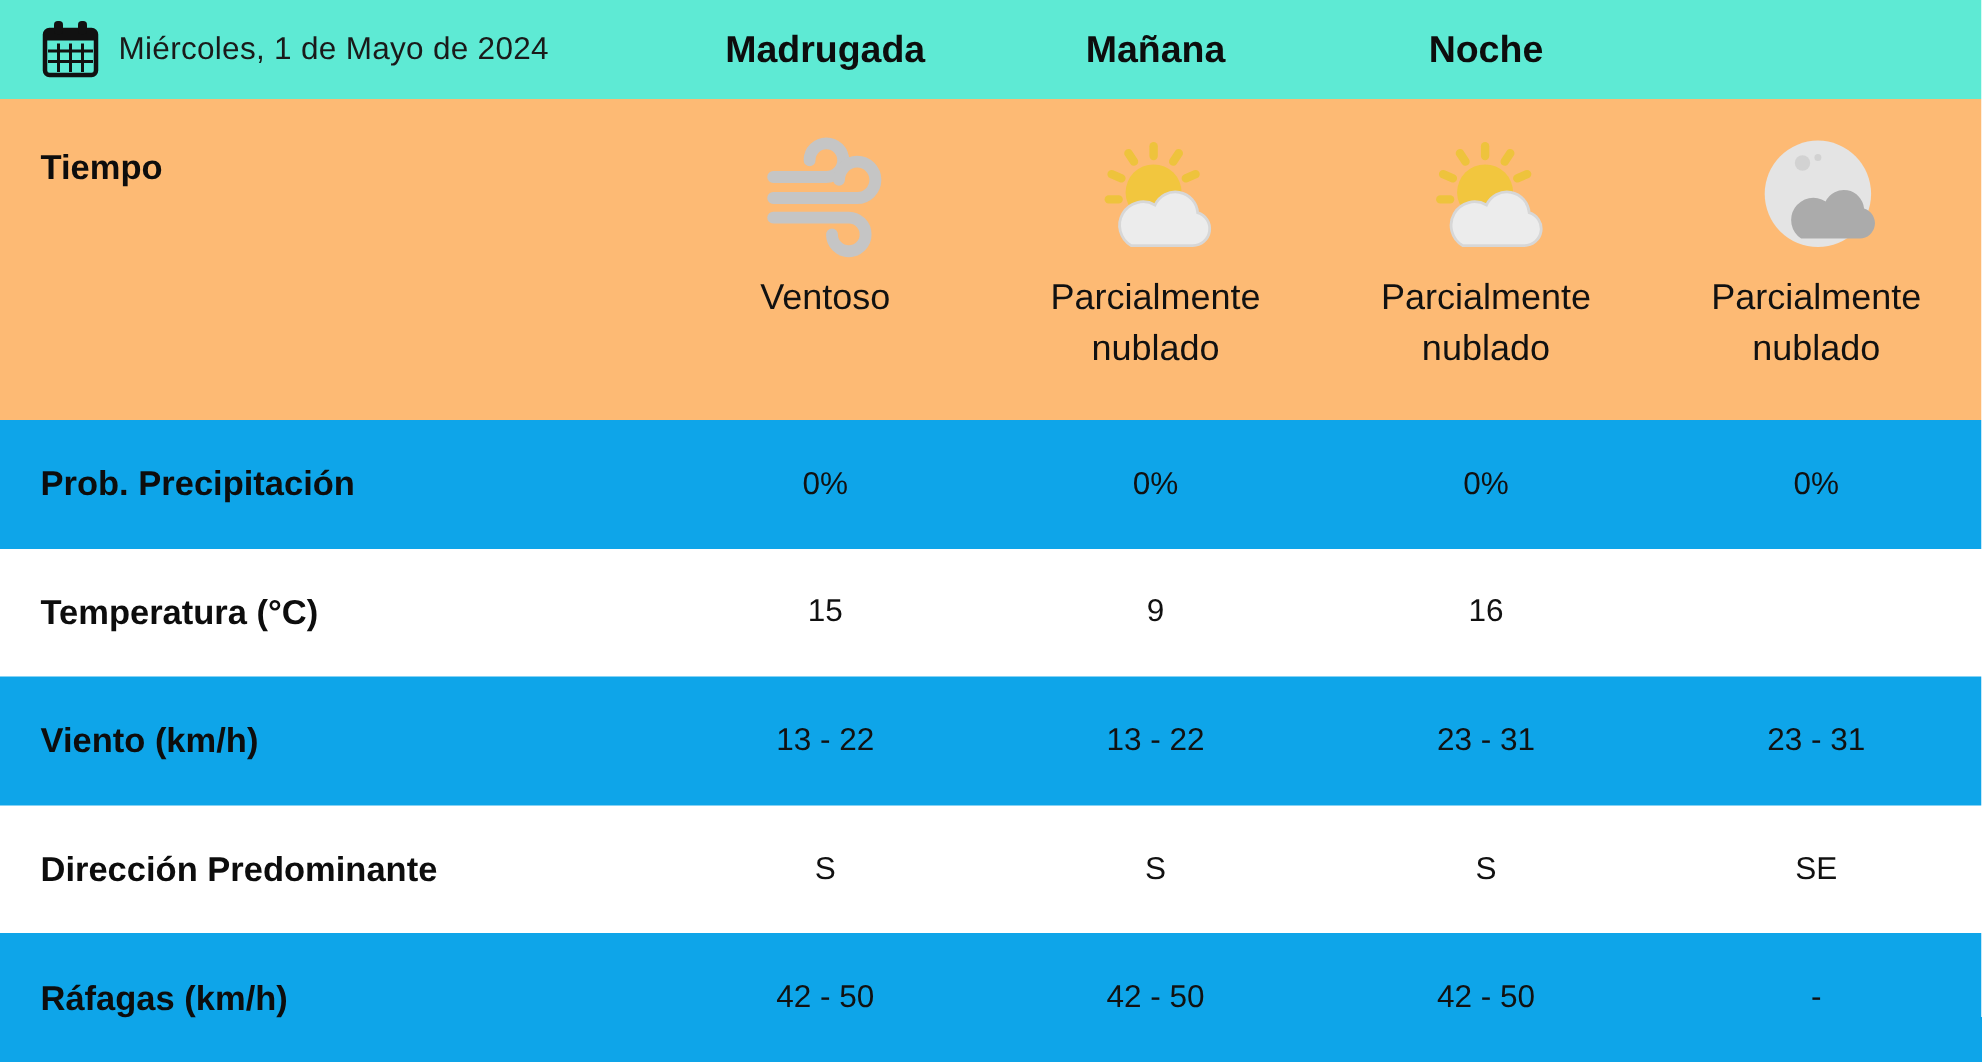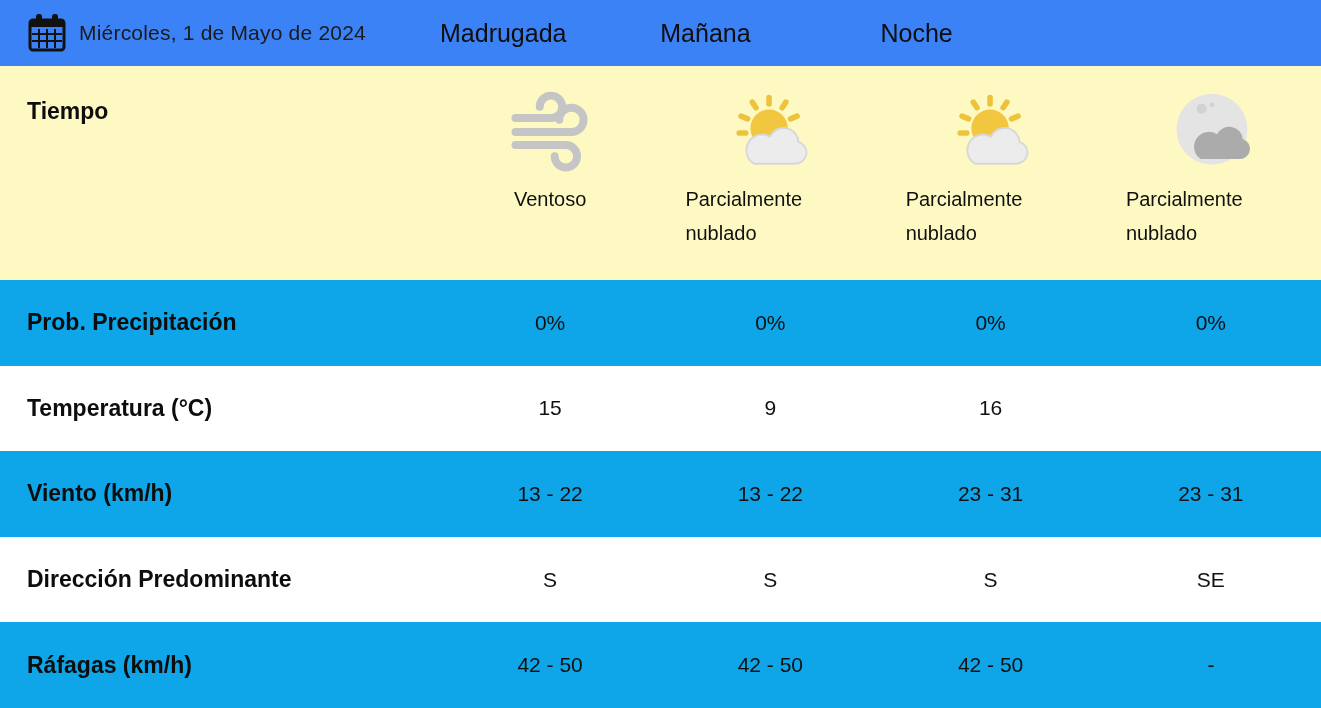--- a/index.html
+++ b/index.html
@@ -3,32 +3,32 @@
 <meta charset="utf-8">
 <style>
   * { margin:0; padding:0; box-sizing:border-box; }
   html,body { width:1321px; height:708px; overflow:hidden; background:#fff;
               font-family:"Liberation Sans", sans-serif; color:#111; }
   .table { width:1321px; height:708px; display:flex; flex-direction:column; }
 
   .grid-row { display:grid; grid-template-columns:440px repeat(4,1fr); align-items:center; }
 
   
-  .header-row { height:66px; background:#3b82f6; }
+  .header-row { height:66px; background:#5eead4; }
   .date-wrap { display:flex; align-items:center; gap:12px; padding-left:27px; }
   .date-text { font-size:21px; color:#1a1a1a; letter-spacing:.2px; }
-  .col-header { font-weight:400; font-size:25px; color:#0d0d0d; }
+  .col-header { font-weight:700; font-size:25px; text-align:center; color:#0d0d0d; }
 
   
-  .tiempo-row { height:214px; background:#fef9c3; align-items:start; }
+  .tiempo-row { height:214px; background:#fdba74; align-items:start; }
   .tiempo-label { align-self:start; padding-top:32px; }
   .row-label { font-weight:700; font-size:23px; padding-left:27px; color:#0d0d0d; white-space:nowrap; }
   .cond-cell { display:flex; flex-direction:column; align-items:center; padding-top:24px; }
   .cond-icon { width:84px; height:84px; display:block; }
-  .cond-text { margin-top:8px; font-size:20px; line-height:34px; 
+  .cond-text { margin-top:8px; font-size:24px; line-height:34px; text-align:center;
                max-width:170px; color:#111; }
 
   
   .data-row { height:85.6px; }
   .data-row.alt { background:#0ea5e9; }
   .cell-value { font-size:21px; text-align:center; color:#111; }
 </style>
 </head>
 <body>
 

